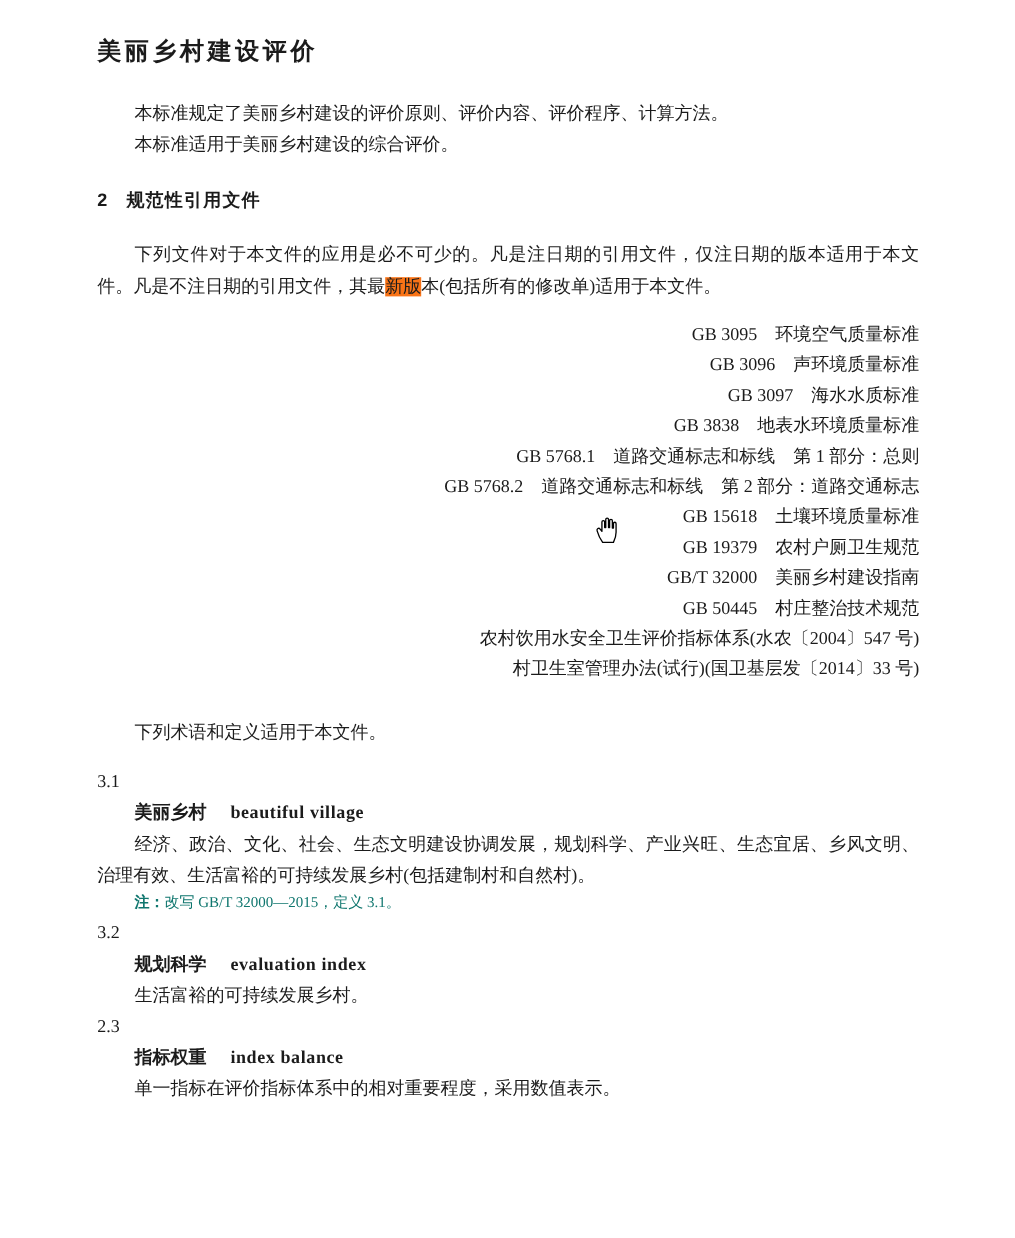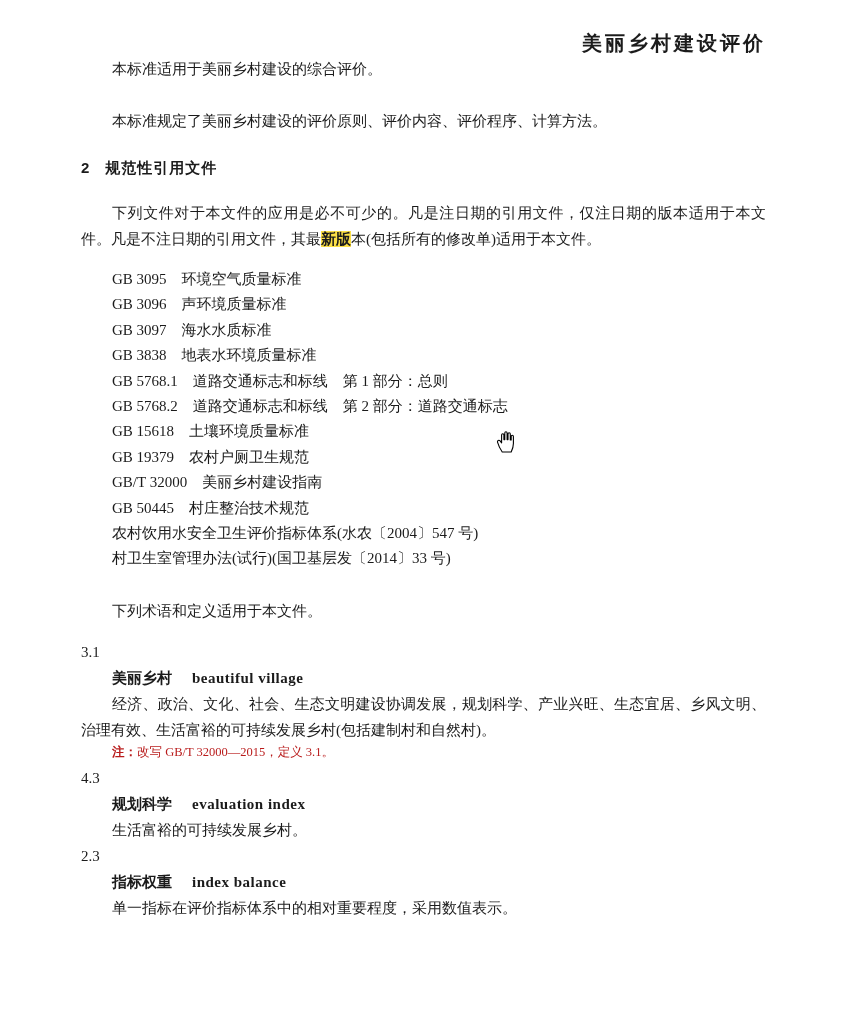--- a/index.html
+++ b/index.html
@@ -6,69 +6,69 @@
   body{
     width:846px;height:1032px;position:relative;overflow:hidden;
     font-family:"Liberation Serif","DejaVu Serif",serif;
     color:#1b1b1b;font-size:15px;
   }
   .page{
     position:relative;width:846px;height:1032px;
     padding:0 80px 0 81px;box-sizing:border-box;background:#fff;
   }
   .doc-title{
-    margin:30px 0 0 0;text-align:right;
+    margin:30px 0 0 0;text-align:left;
     font-family:"Liberation Sans","DejaVu Sans",sans-serif;
     font-weight:bold;font-size:20px;line-height:26px;letter-spacing:3px;
   }
   .clause-heading{
     font-family:"Liberation Sans","DejaVu Sans",sans-serif;
     font-weight:bold;font-size:15px;line-height:20px;letter-spacing:1px;
   }
   .clause-heading .clause-num{display:inline-block;margin-right:16px;letter-spacing:0;}
   .h-s1{margin-top:60px;}
   .h-s2{margin-top:24px;}
   .h-s3{margin-top:24px;}
   .body-par{margin:0;line-height:26px;text-indent:31px;}
   .first-par{margin-top:26px;}
   .s2-intro{margin-top:22px;line-height:26px;text-indent:31px;text-align:justify;}
-  .hl{background:#fde047;font-weight:bold;}
-  .refs{margin-top:2px;padding-left:31px;}
+  .hl{background:#f97316;}
+  .refs{margin-top:2px;padding-left:31px;text-align:right;}
   .ref-item{line-height:25.4px;white-space:nowrap;}
   .s3-intro{margin-top:26px;line-height:26px;text-indent:31px;}
   .term-num{line-height:26px;}
   .term-title{
     padding-left:31px;line-height:26px;font-weight:bold;
     font-family:"Liberation Sans","DejaVu Sans",sans-serif;
   }
   .term-title .term-en{
     font-family:"Liberation Serif","DejaVu Serif",serif;
     margin-left:20px;letter-spacing:0.5px;
   }
   .term-def{margin:0;line-height:26px;text-indent:31px;text-align:justify;}
   .term-note{
-    padding-left:31px;line-height:18px;font-size:12.5px;color:#b91c1c;
+    padding-left:31px;line-height:18px;font-size:12.5px;color:#0f766e;
   }
   .term-note .note-label{font-weight:bold;}
   .t32{margin-top:4px;}
   .page-number{
     position:absolute;left:749px;top:1001px;
     font-size:14px;line-height:18px;color:#4a4a4a;
   }
   .cursor{position:absolute;left:494px;top:395px;width:24px;height:29px;}
 </style>
 </head>
 <body>
 
 <div class="page">
 
   <h1 class="doc-title">美丽乡村建设评价</h1>
 
+  <p class="body-par first-par">本标准规定了美丽乡村建设的评价原则、评价内容、评价程序、计算方法。</p>
   <p class="body-par">本标准适用于美丽乡村建设的综合评价。</p>
-  <p class="body-par first-par">本标准规定了美丽乡村建设的评价原则、评价内容、评价程序、计算方法。</p>
 
   <div class="clause-heading h-s2">
     <span class="clause-num">2</span><span>规范性引用文件</span>
   </div>
   <p class="s2-intro"><span>下列文件对于本文件的应用是必不可少的。凡是注日期的引用文件，仅注日期的版本适用于本文件。凡是不注日期的引用文件，其最</span><span class="hl">新版</span><span>本(包括所有的修改单)适用于本文件。</span></p>
 
   <div class="refs">
     <div class="ref-item">GB 3095　环境空气质量标准</div>
     <div class="ref-item">GB 3096　声环境质量标准</div>
     <div class="ref-item">GB 3097　海水水质标准</div>
@@ -87,21 +87,21 @@
 
   <div class="term-num">3.1</div>
   <div class="term-title">
     <span class="term-zh">美丽乡村</span><span class="term-en">beautiful village</span>
   </div>
   <p class="term-def">经济、政治、文化、社会、生态文明建设协调发展，规划科学、产业兴旺、生态宜居、乡风文明、治理有效、生活富裕的可持续发展乡村(包括建制村和自然村)。</p>
   <div class="term-note">
     <span class="note-label">注：</span><span>改写 GB/T 32000—2015，定义 3.1。</span>
   </div>
 
-  <div class="term-num t32">4.3</div>
+  <div class="term-num t32">3.2</div>
   <div class="term-title">
     <span class="term-zh">规划科学</span><span class="term-en">evaluation index</span>
   </div>
   <p class="term-def">生活富裕的可持续发展乡村。</p>
 
   <div class="term-num">2.3</div>
   <div class="term-title">
     <span class="term-zh">指标权重</span><span class="term-en">index balance</span>
   </div>
   <p class="term-def">单一指标在评价指标体系中的相对重要程度，采用数值表示。</p>

